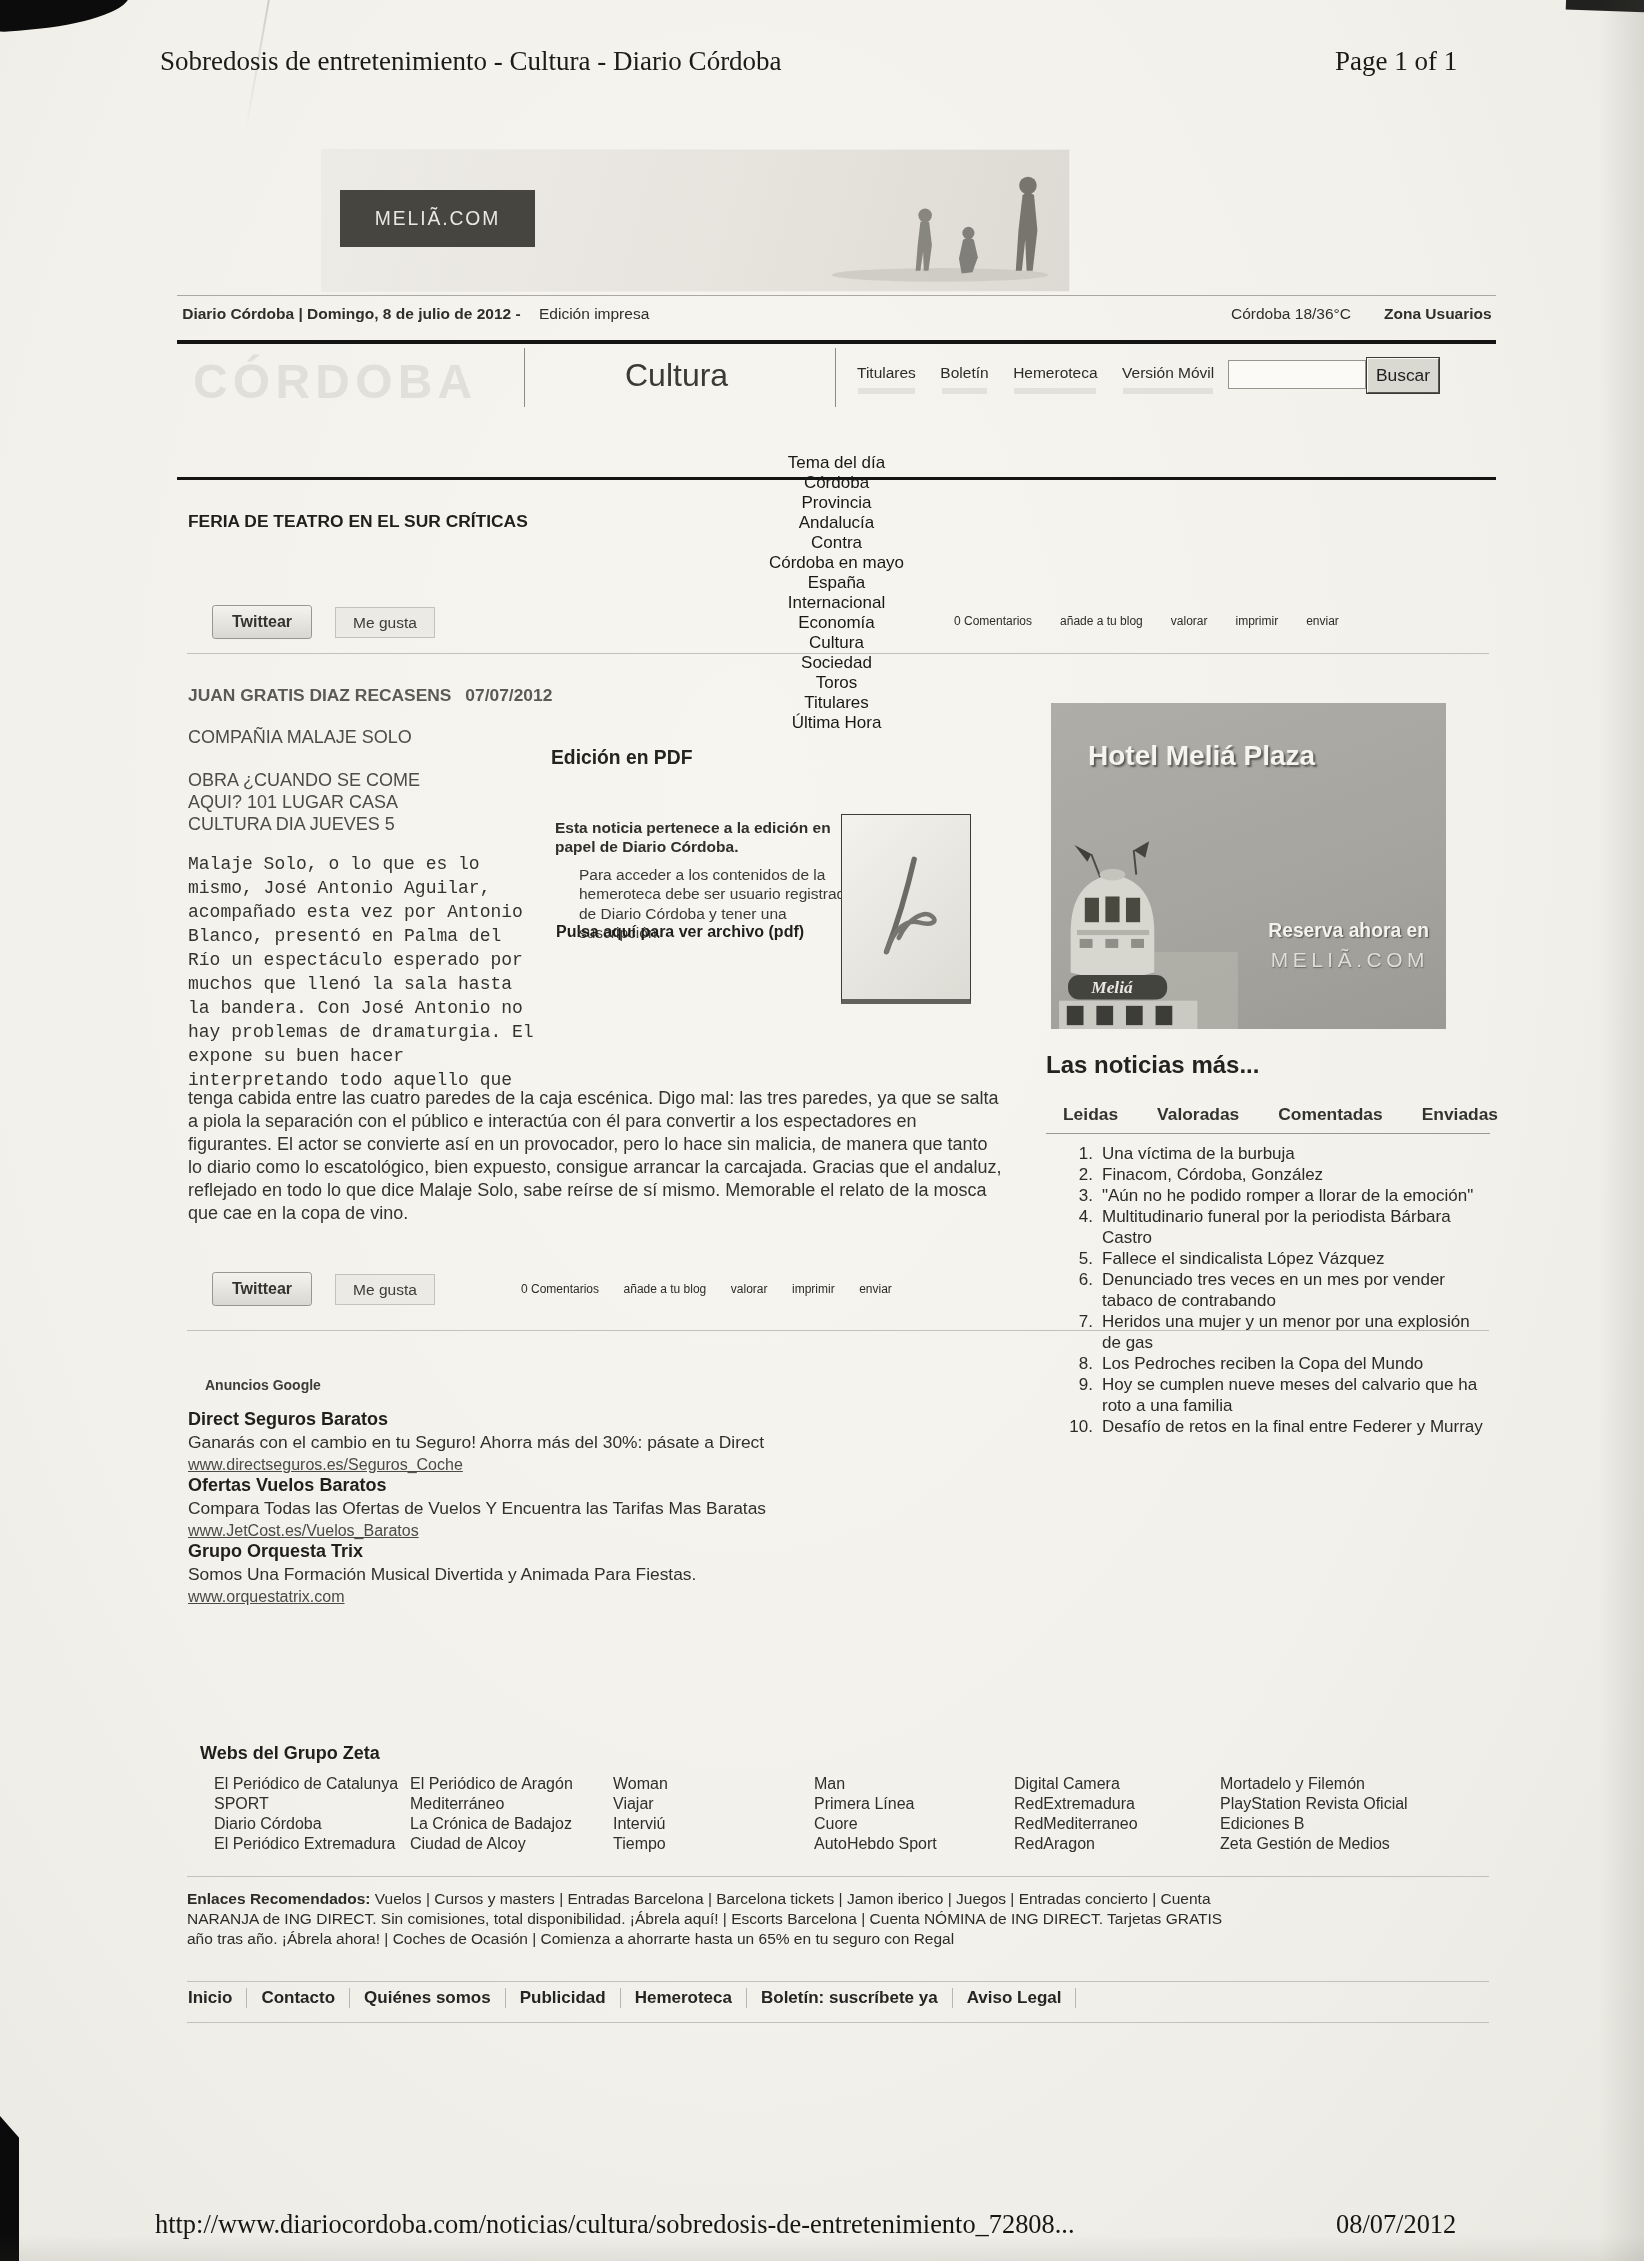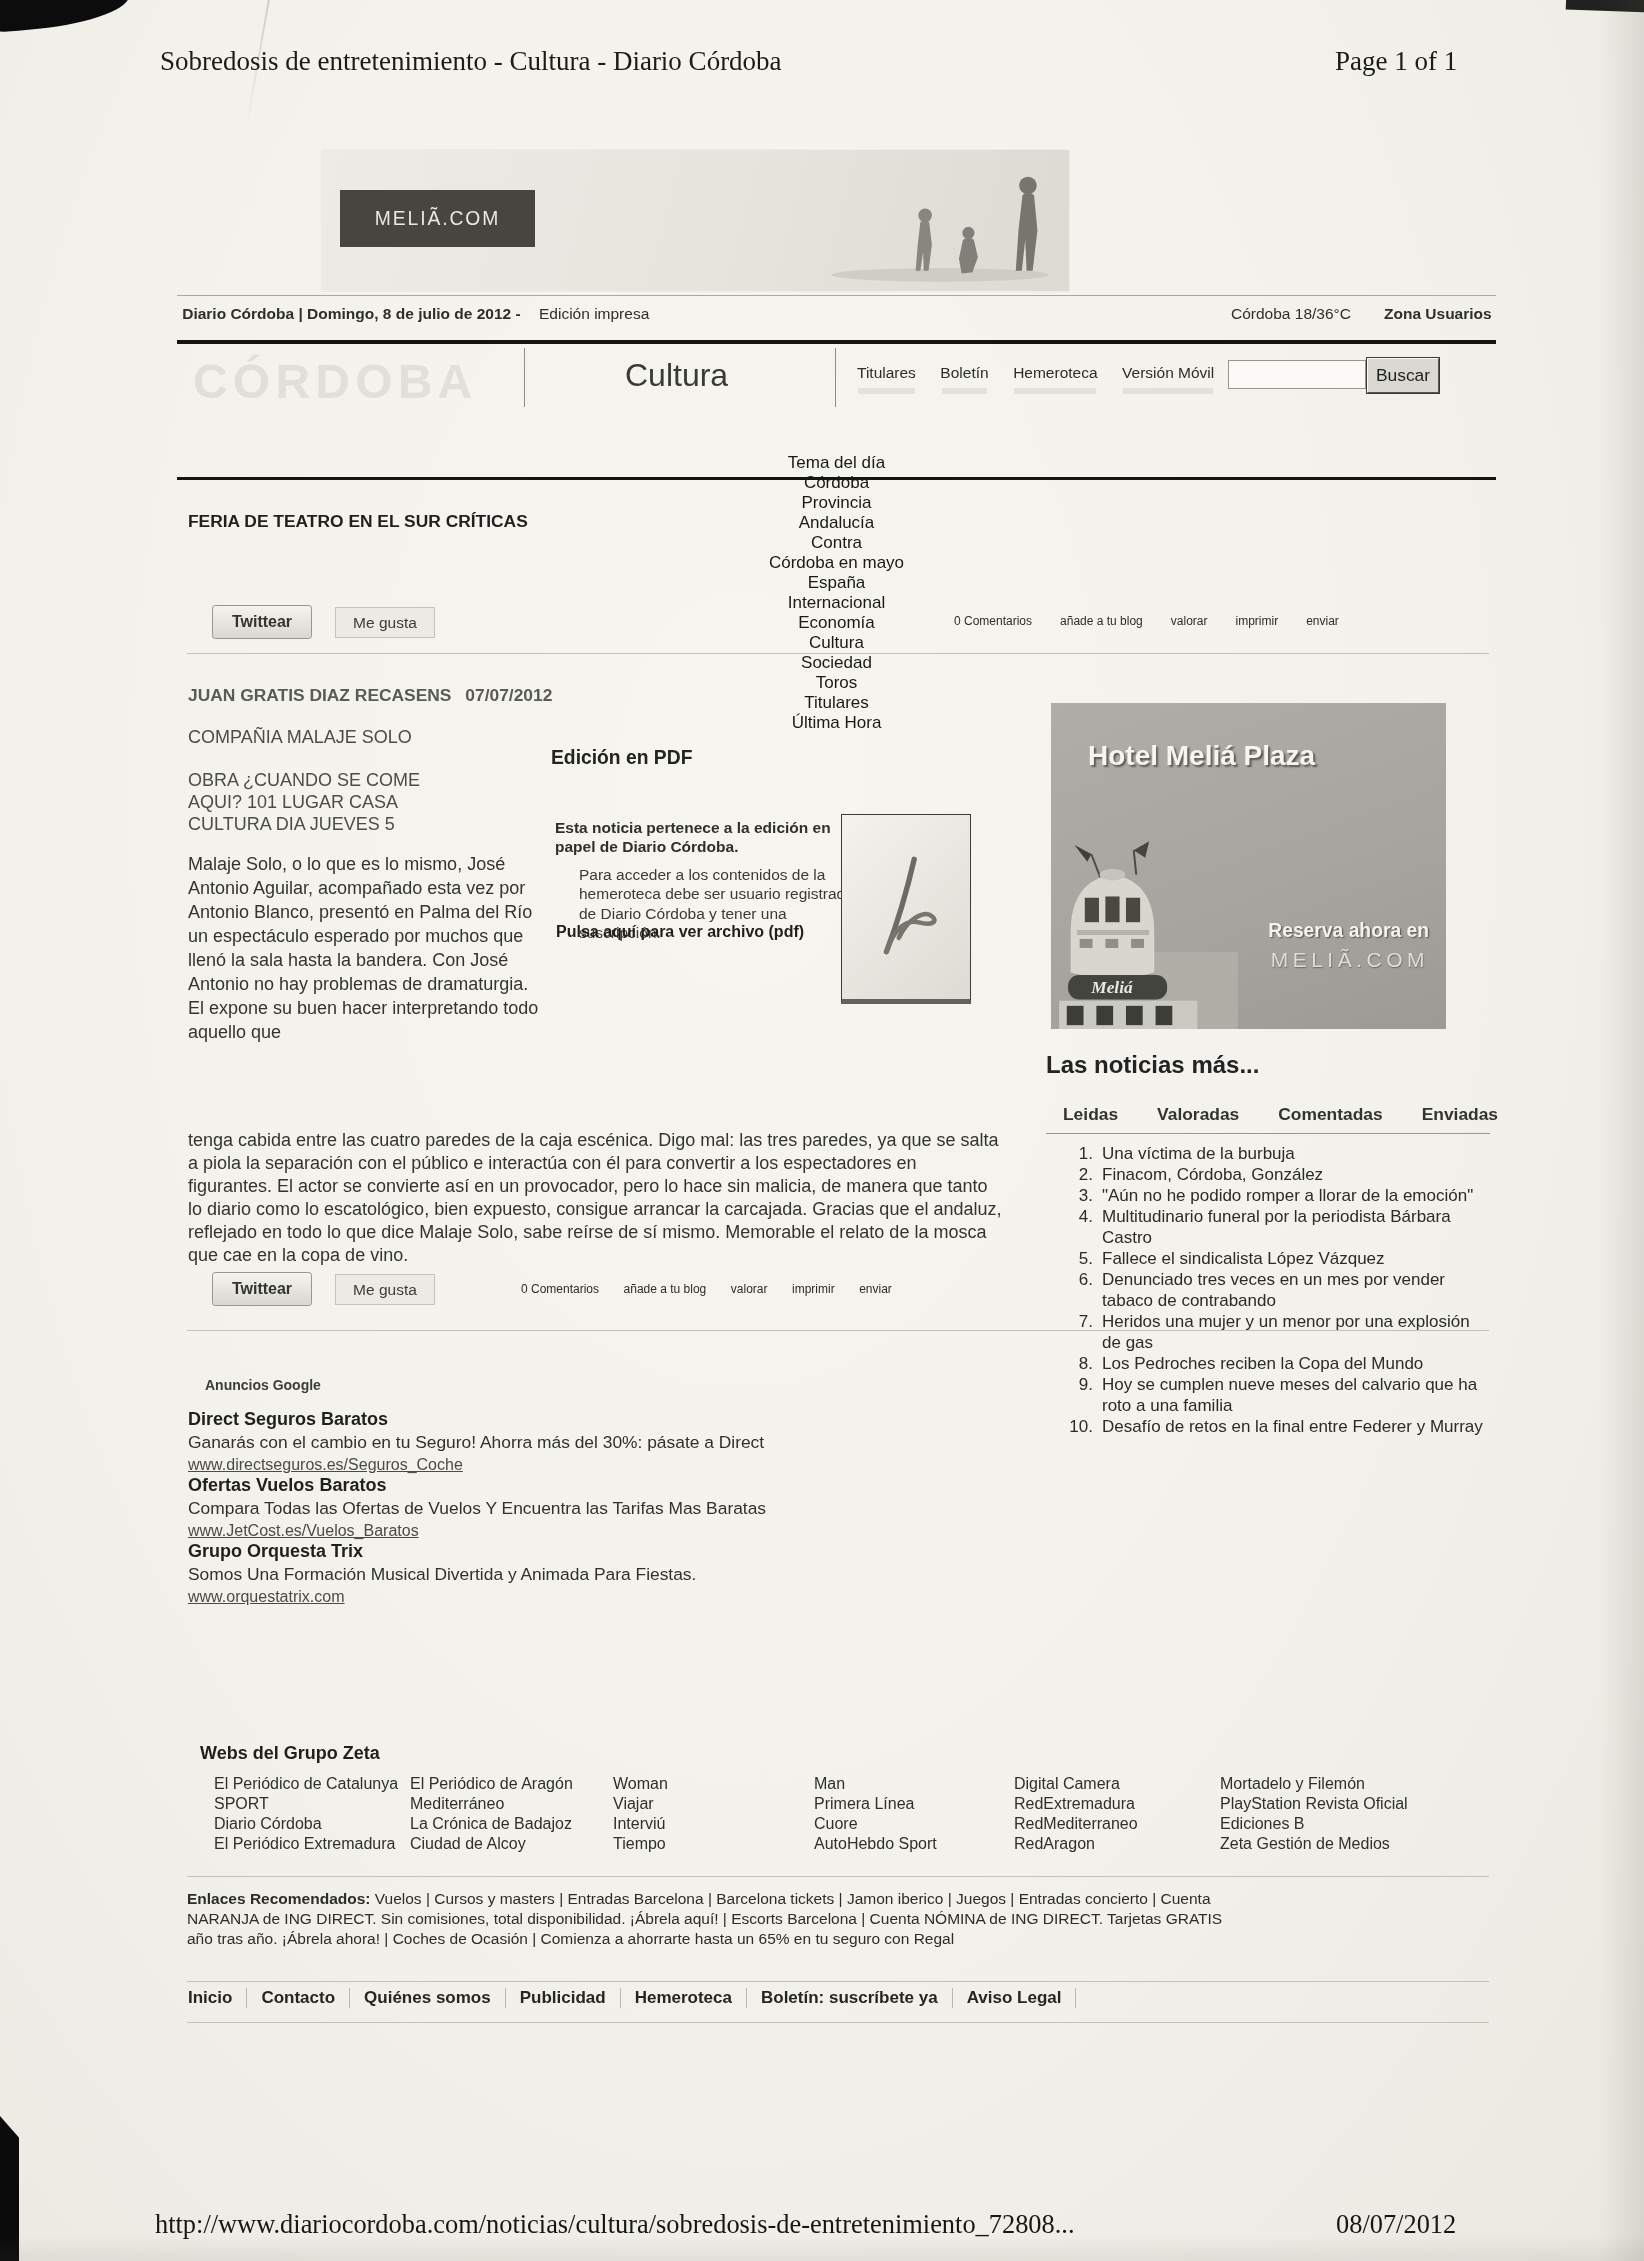--- a/index.html
+++ b/index.html
@@ -54,22 +54,22 @@
   .btn-tweet{left:212px;top:605px;width:98px;height:32px;background:linear-gradient(#f4f3ee,#d8d7d0);border:0.6px solid #98968f;
     border-radius:3.2px;display:flex;align-items:center;justify-content:center;font-size:16px;font-weight:700;color:#33332f;cursor:pointer;}
   .btn-like{left:335px;top:607px;width:98px;height:29px;background:#eceae4;border:0.6px solid #c4c2bb;
     display:flex;align-items:center;justify-content:center;font-size:15.5px;color:#3c3c38;cursor:pointer;}
   .meta-row{display:flex;gap:28px;font-size:12px;color:#2c2c29;}
   .meta-row span{cursor:pointer;white-space:nowrap;}
   .hr{position:absolute;left:187px;width:1302px;height:0.6px;background:#c3c1b9;}
   .byline{left:188px;top:685px;font-size:17.4px;font-weight:700;color:#5b5b56;}
   .lead{left:188px;top:727px;font-size:18px;color:#4d4d48;}
   .work{left:188px;top:769px;width:277px;font-size:18px;line-height:22px;color:#4d4d48;}
-  .body-col{left:188px;top:852px;width:351px;font-size:18px;line-height:24px;color:#34342f;}
-  .body-full{left:188px;top:1087px;width:816px;font-size:18px;line-height:23px;color:#34342f;margin-top:42px;}
+  .body-col{left:188px;top:852px;width:351px;font-size:18px;line-height:24px;color:#34342f;font-family:Liberation Mono, monospace;}
+  .body-full{left:188px;top:1087px;width:816px;font-size:18px;line-height:23px;color:#34342f;}
   
   .pdf-title{left:551px;top:747px;font-size:19.3px;font-weight:700;color:#232320;}
   .pdf-intro{left:555px;top:818px;width:277px;font-size:15.5px;line-height:19.3px;font-weight:700;color:#2f2f2b;}
   .pdf-detail{left:579px;top:865px;width:293px;font-size:15.5px;line-height:19.3px;color:#3b3b36;}
   .pdf-link{left:556px;top:923px;font-size:16px;font-weight:700;color:#201f1d;cursor:pointer;}
   .pdf-icon-box{left:841px;top:814px;width:128px;height:184px;border:1.9px solid #3d3d38;border-bottom:5.8px solid #63625c;
     background:linear-gradient(135deg,#f3f2ec,#dcdbd4);display:flex;align-items:center;justify-content:center;}
   
   .hotel-ad{left:1051px;top:703px;width:395px;height:326px;background:linear-gradient(160deg,#aeada7 0%,#a5a49e 60%,#9b9a94 100%);overflow:hidden;cursor:pointer;}
   .hotel-title{position:absolute;left:37px;top:37px;font-size:28px;font-weight:700;color:#f5f4ef;text-shadow:1.9px 1.9px 1.9px rgba(45,45,40,.65);}

